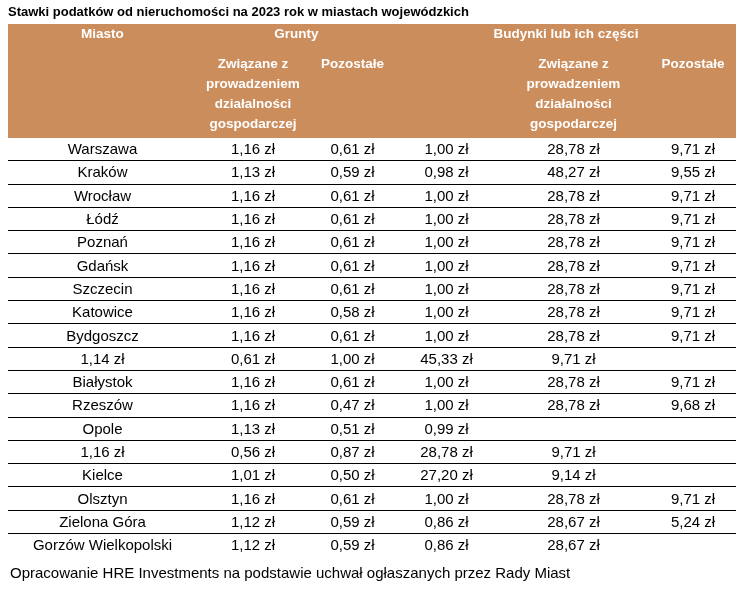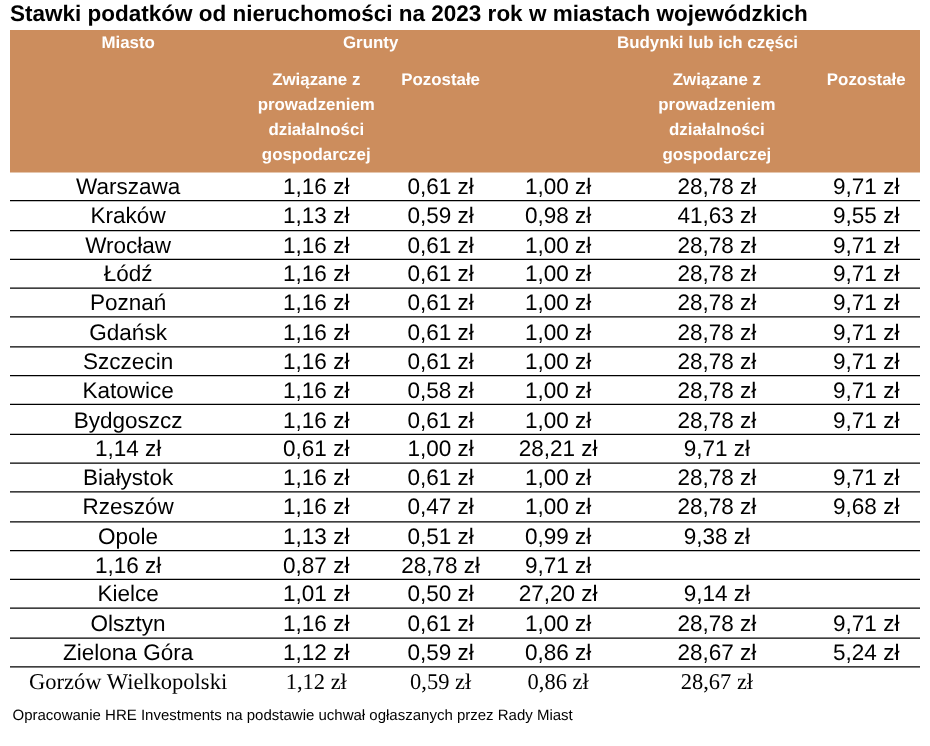--- a/index.html
+++ b/index.html
@@ -6,21 +6,21 @@
     margin: 0;
     padding: 0;
     background: #ffffff;
     width: 744px;
     height: 597px;
     font-family: "Liberation Sans", sans-serif;
     color: #000000;
     overflow: hidden;
   }
   .title {
-    font-size: 18px;
+    font-size: 13px;
     font-weight: bold;
     margin: 2px 0 3px 8px;
     line-height: 19px;
     white-space: nowrap;
   }
   .table {
     width: 728px;
     margin-left: 8px;
   }
   .thead {
@@ -46,31 +46,31 @@
   .hcell.c4 { grid-column: 4; grid-row: 2; }
   .hcell.c5 { grid-column: 5; grid-row: 2; }
   .hcell.c6 { grid-column: 6; grid-row: 2; }
   .hcell .wrap { max-width: 118px; display: inline-block; }
   .tbody .row {
     display: grid;
     grid-template-columns: 189px 112px 87px 101px 153px 86px;
     height: 22.3px;
     align-items: center;
     text-align: center;
-    font-size: 18px;
+    font-size: 15px;
     border-bottom: 1px solid #000000;
   }
-  .tbody .row:last-child { border-bottom: none; font-family: Liberation Serif, serif; }
+  .tbody .row:last-child { border-bottom: none; }
   .tbody .cell {
     white-space: nowrap;
     overflow: hidden;
     line-height: 22px;
   }
   .footer {
-    font-size: 12px;
+    font-size: 15px;
     margin: 8px 0 0 10px;
     line-height: 17px;
     white-space: nowrap;
   }
 </style>
 </head>
 <body>
 
 <div>
 
@@ -109,21 +109,21 @@
           <div class="cell">0,61 zł</div>
           <div class="cell">1,00 zł</div>
           <div class="cell">28,78 zł</div>
           <div class="cell">9,71 zł</div>
         </div>
         <div class="row">
           <div class="cell">Kraków</div>
           <div class="cell">1,13 zł</div>
           <div class="cell">0,59 zł</div>
           <div class="cell">0,98 zł</div>
-          <div class="cell">41,63 zł</div>
+          <div class="cell">48,27 zł</div>
           <div class="cell">9,55 zł</div>
         </div>
         <div class="row">
           <div class="cell">Wrocław</div>
           <div class="cell">1,16 zł</div>
           <div class="cell">0,61 zł</div>
           <div class="cell">1,00 zł</div>
           <div class="cell">28,78 zł</div>
           <div class="cell">9,71 zł</div>
         </div>
@@ -172,21 +172,21 @@
           <div class="cell">1,16 zł</div>
           <div class="cell">0,61 zł</div>
           <div class="cell">1,00 zł</div>
           <div class="cell">28,78 zł</div>
           <div class="cell">9,71 zł</div>
         </div>
         <div class="row">
           <div class="cell">1,14 zł</div>
           <div class="cell">0,61 zł</div>
           <div class="cell">1,00 zł</div>
-          <div class="cell">28,21 zł</div>
+          <div class="cell">45,33 zł</div>
           <div class="cell">9,71 zł</div>
         </div>
         <div class="row">
           <div class="cell">Białystok</div>
           <div class="cell">1,16 zł</div>
           <div class="cell">0,61 zł</div>
           <div class="cell">1,00 zł</div>
           <div class="cell">28,78 zł</div>
           <div class="cell">9,71 zł</div>
         </div>
@@ -196,24 +196,24 @@
           <div class="cell">0,47 zł</div>
           <div class="cell">1,00 zł</div>
           <div class="cell">28,78 zł</div>
           <div class="cell">9,68 zł</div>
         </div>
         <div class="row">
           <div class="cell">Opole</div>
           <div class="cell">1,13 zł</div>
           <div class="cell">0,51 zł</div>
           <div class="cell">0,99 zł</div>
-          <div class="cell">9,38 zł</div>
-        </div>
-        <div class="row">
-          <div class="cell">1,16 zł</div>
+        </div>
+        <div class="row">
+          <div class="cell">1,16 zł</div>
+          <div class="cell">0,56 zł</div>
           <div class="cell">0,87 zł</div>
           <div class="cell">28,78 zł</div>
           <div class="cell">9,71 zł</div>
         </div>
         <div class="row">
           <div class="cell">Kielce</div>
           <div class="cell">1,01 zł</div>
           <div class="cell">0,50 zł</div>
           <div class="cell">27,20 zł</div>
           <div class="cell">9,14 zł</div>

